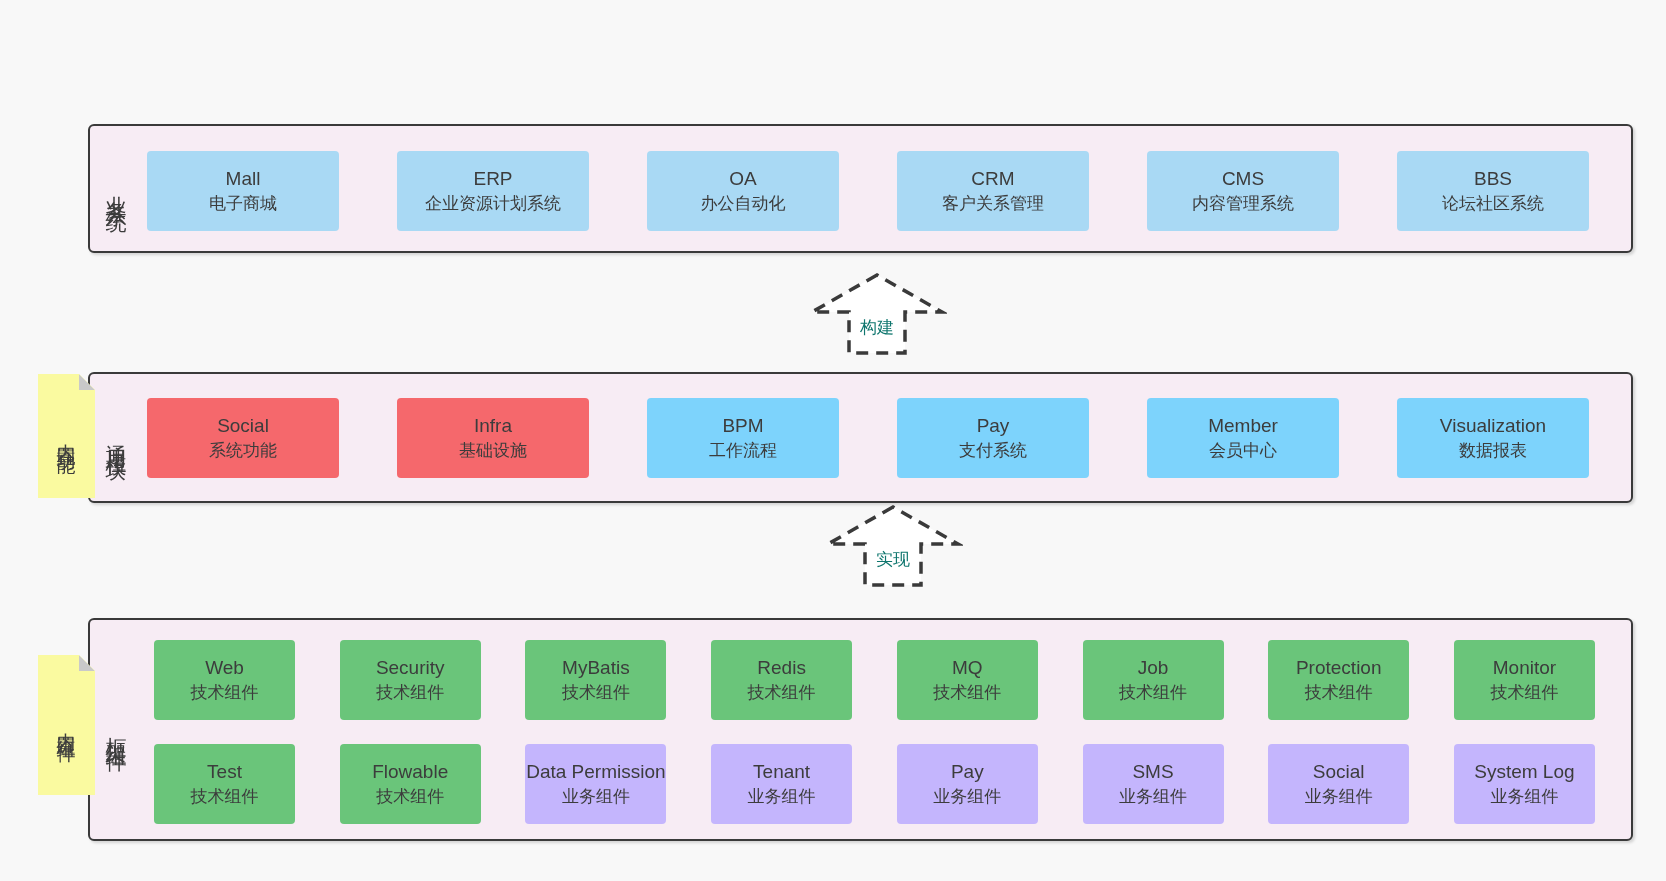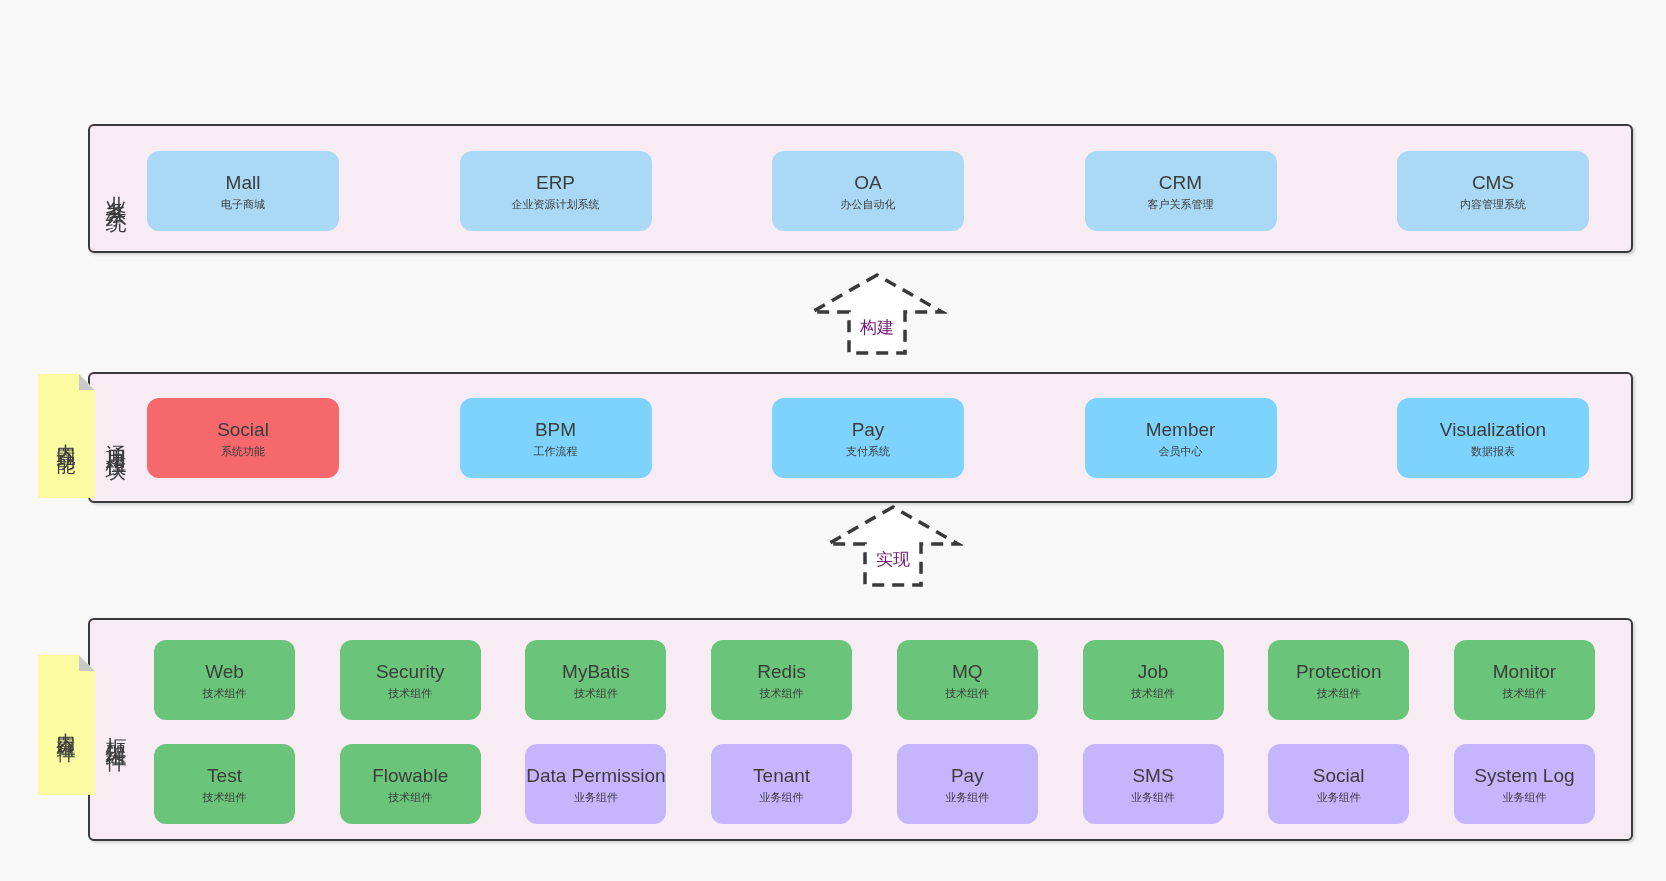--- a/index.html
+++ b/index.html
@@ -29,27 +29,27 @@
     position:absolute;left:57px;right:42px;
     display:flex;justify-content:space-between;
   }
   .row.g{left:64px;right:36px;gap:20px;}
   #row-business{top:25px;}
   #row-modules{top:24px;}
   #row-fw1{top:20px;}
   #row-fw2{top:124px;}
 
   .box{
-    width:192px;height:80px;border-radius:12px;
+    width:192px;height:80px;border-radius:4px;
     display:flex;flex-direction:column;align-items:center;justify-content:center;
     text-align:center;line-height:1.45;
   }
   .row.g .box{width:141px;}
   .box .bn{font-size:19px;}
-  .box .bd{font-size:11px;text-align:right;}
+  .box .bd{font-size:17px;text-align:right;}
   .blue{background:#a9d9f4;}
   .red{background:#f5686c;}
   .pink{background:#7dd3fc;}
   .green{background:#6ac57a;}
   .lgreen{background:#c4b5fd;}
 
   .sticky{
     position:absolute;left:38px;width:57px;z-index:3;
     background:#fafaa0;
     clip-path:polygon(0 0,calc(100% - 16px) 0,100% 16px,100% 100%,0 100%);
@@ -65,21 +65,21 @@
   .sticky .stext{
     writing-mode:vertical-lr;text-orientation:upright;
     letter-spacing:4px;font-size:19px;color:#3c3c3c;line-height:1;
   }
 
   .arrow{position:absolute;width:140px;height:84px;}
   #arrow-build{left:807px;top:272px;}
   #arrow-implement{left:823px;top:504px;}
   .alabel{
     position:absolute;left:50%;top:44px;transform:translateX(-50%);
-    background:#ffffff;padding:0 3px;font-size:17px;color:#701a75;
+    background:#ffffff;padding:0 3px;font-size:17px;color:#0f766e;
     white-space:nowrap;
   }
 </style>
 </head>
 <body>
 
 <div>
 
   <section class="panel" id="sec-business">
     <div class="vlabel">业务系统</div>
@@ -96,38 +96,46 @@
         <span class="bn">OA</span>
         <span class="bd">办公自动化</span>
       </div>
       <div class="box blue">
         <span class="bn">CRM</span>
         <span class="bd">客户关系管理</span>
       </div>
       <div class="box blue">
         <span class="bn">CMS</span>
         <span class="bd">内容管理系统</span>
+      </div>
+      <div class="box blue">
+        <span class="bn">BBS</span>
+        <span class="bd">论坛社区系统</span>
       </div>
     </div>
   </section>
 
   <div class="arrow" id="arrow-build">
     <svg width="140" height="84" viewBox="0 0 140 84">
       <path d="M70 3 L5 40 L42 40 L42 81 L98 81 L98 40 L135 40 Z" fill="#ffffff" stroke="#3a3a3a" stroke-width="3.5" stroke-dasharray="12 8"></path>
     </svg>
     <div class="alabel">构建</div>
   </div>
 
   <section class="panel" id="sec-modules">
     <div class="vlabel">通用模块</div>
     <div class="row" id="row-modules">
       <div class="box red">
         <span class="bn">Social</span>
         <span class="bd">系统功能</span>
       </div>
+      <div class="box red">
+        <span class="bn">Infra</span>
+        <span class="bd">基础设施</span>
+      </div>
       <div class="box pink">
         <span class="bn">BPM</span>
         <span class="bd">工作流程</span>
       </div>
       <div class="box pink">
         <span class="bn">Pay</span>
         <span class="bd">支付系统</span>
       </div>
       <div class="box pink">
         <span class="bn">Member</span>

